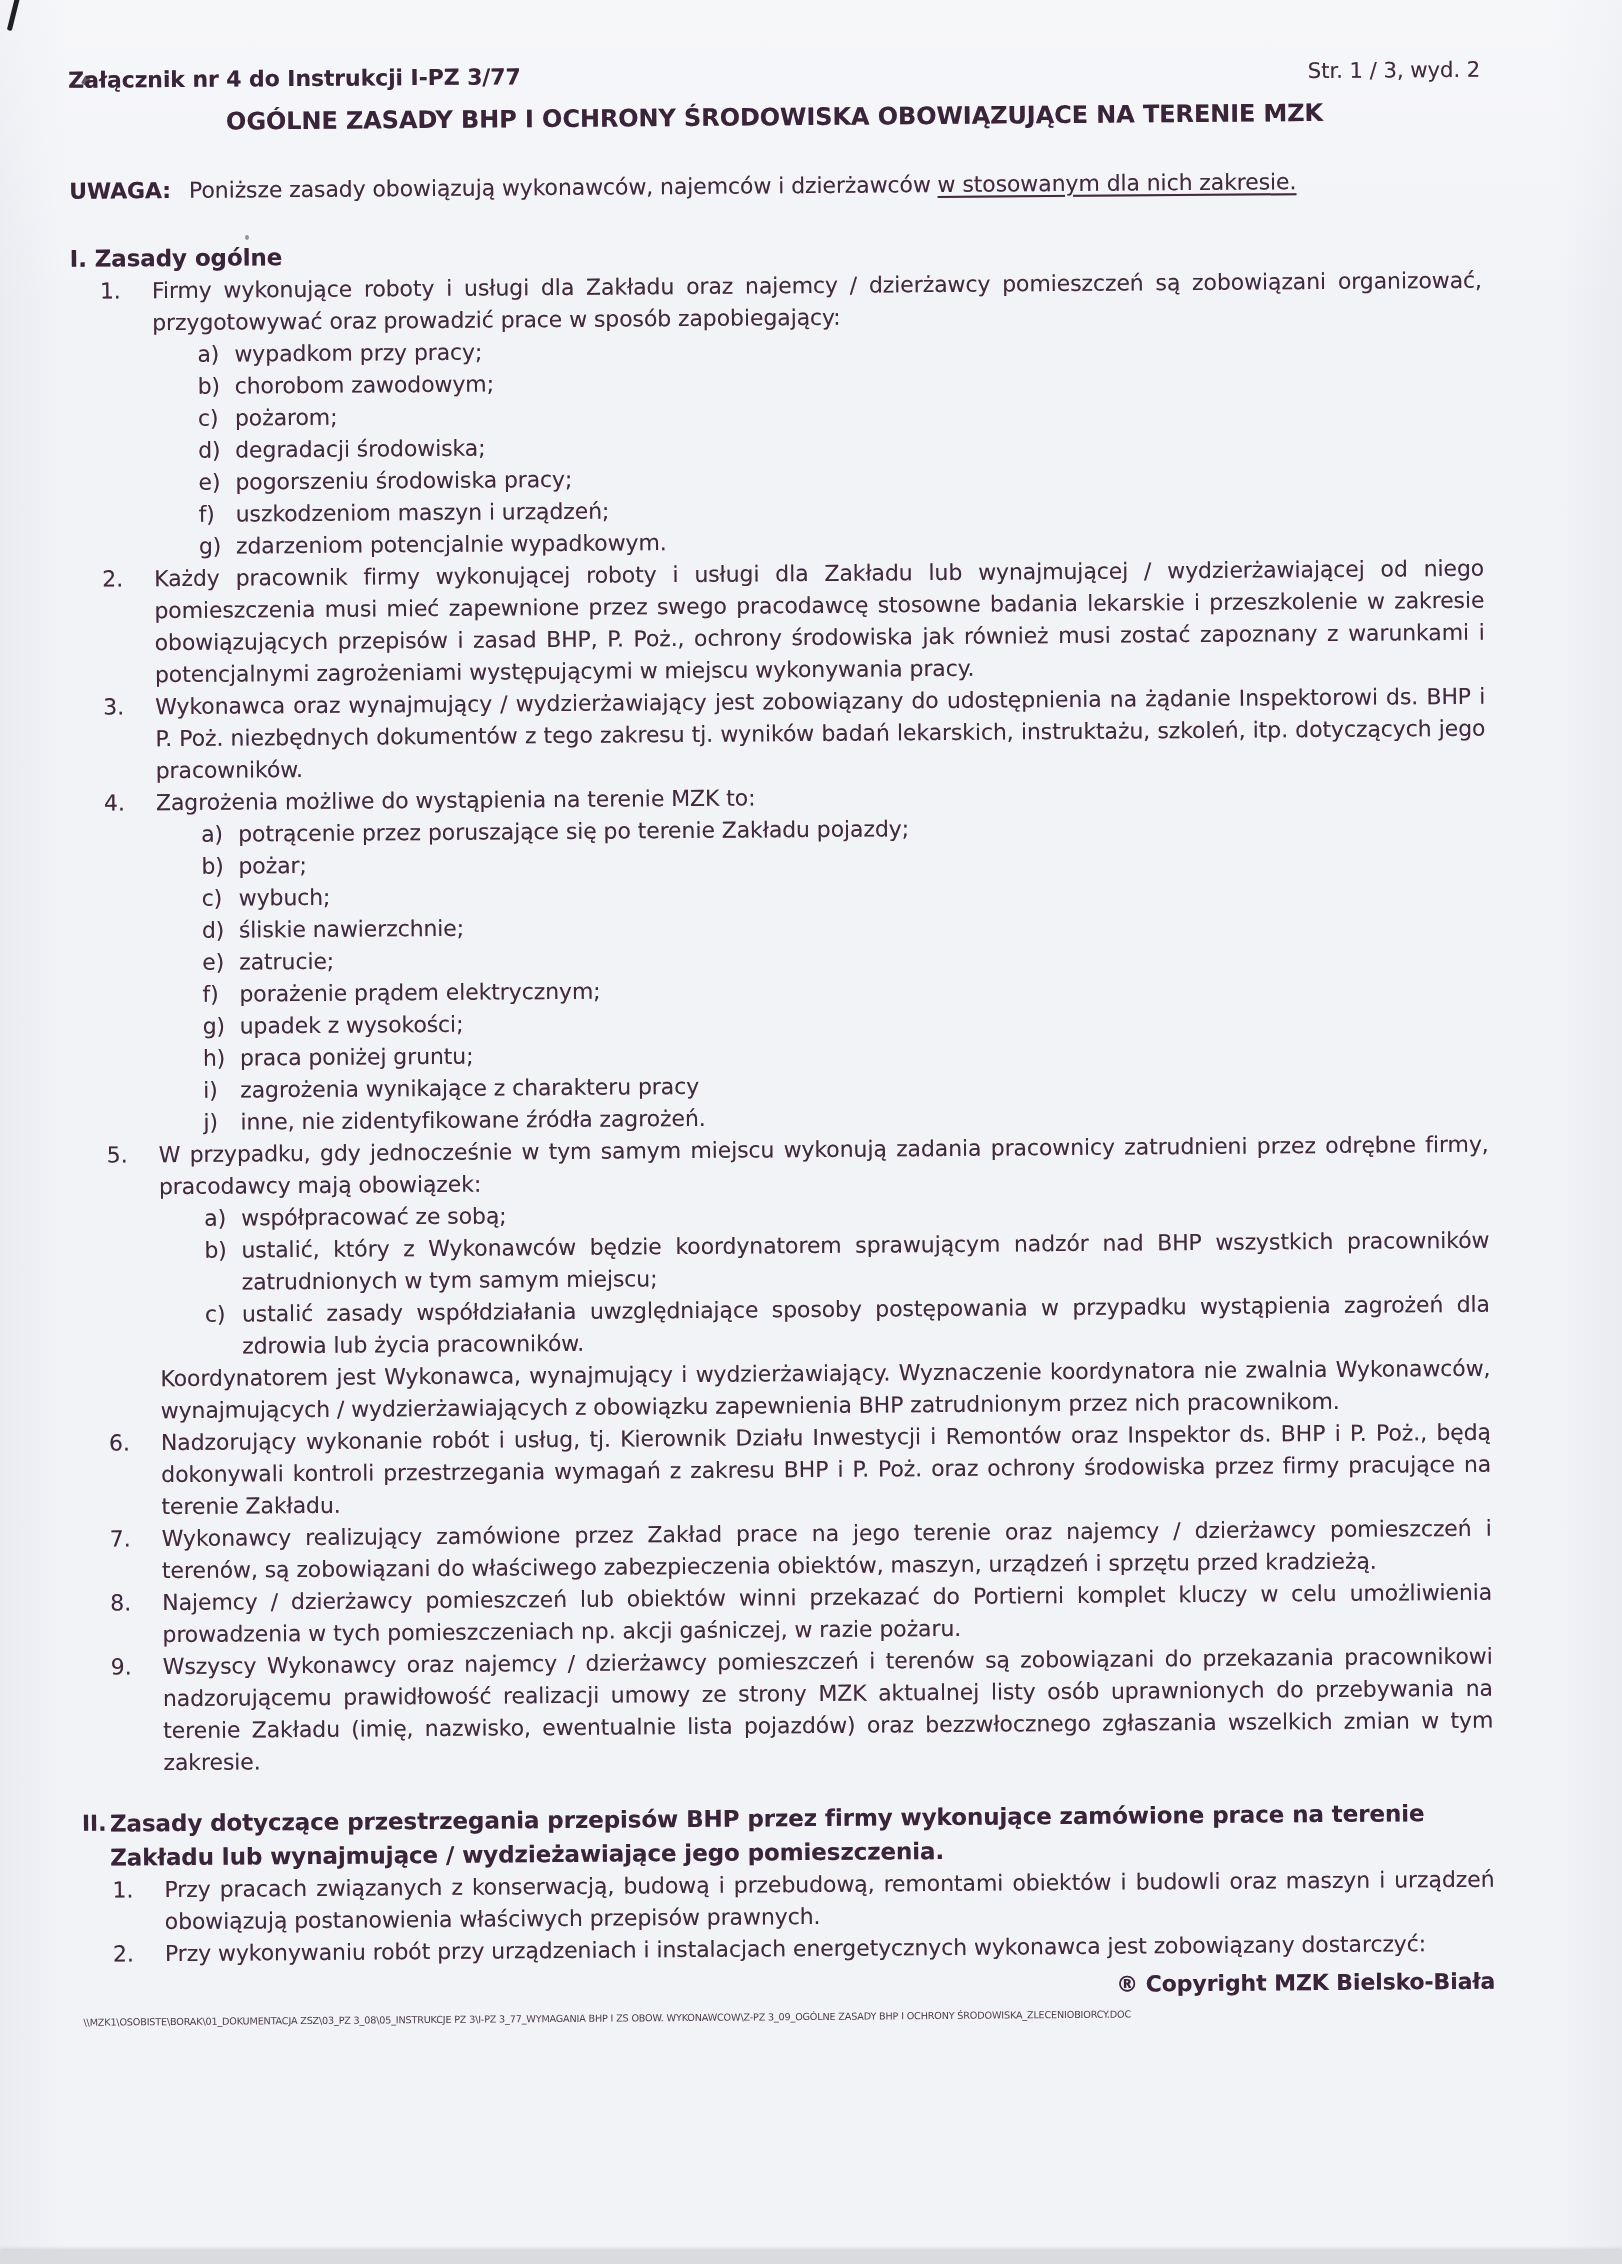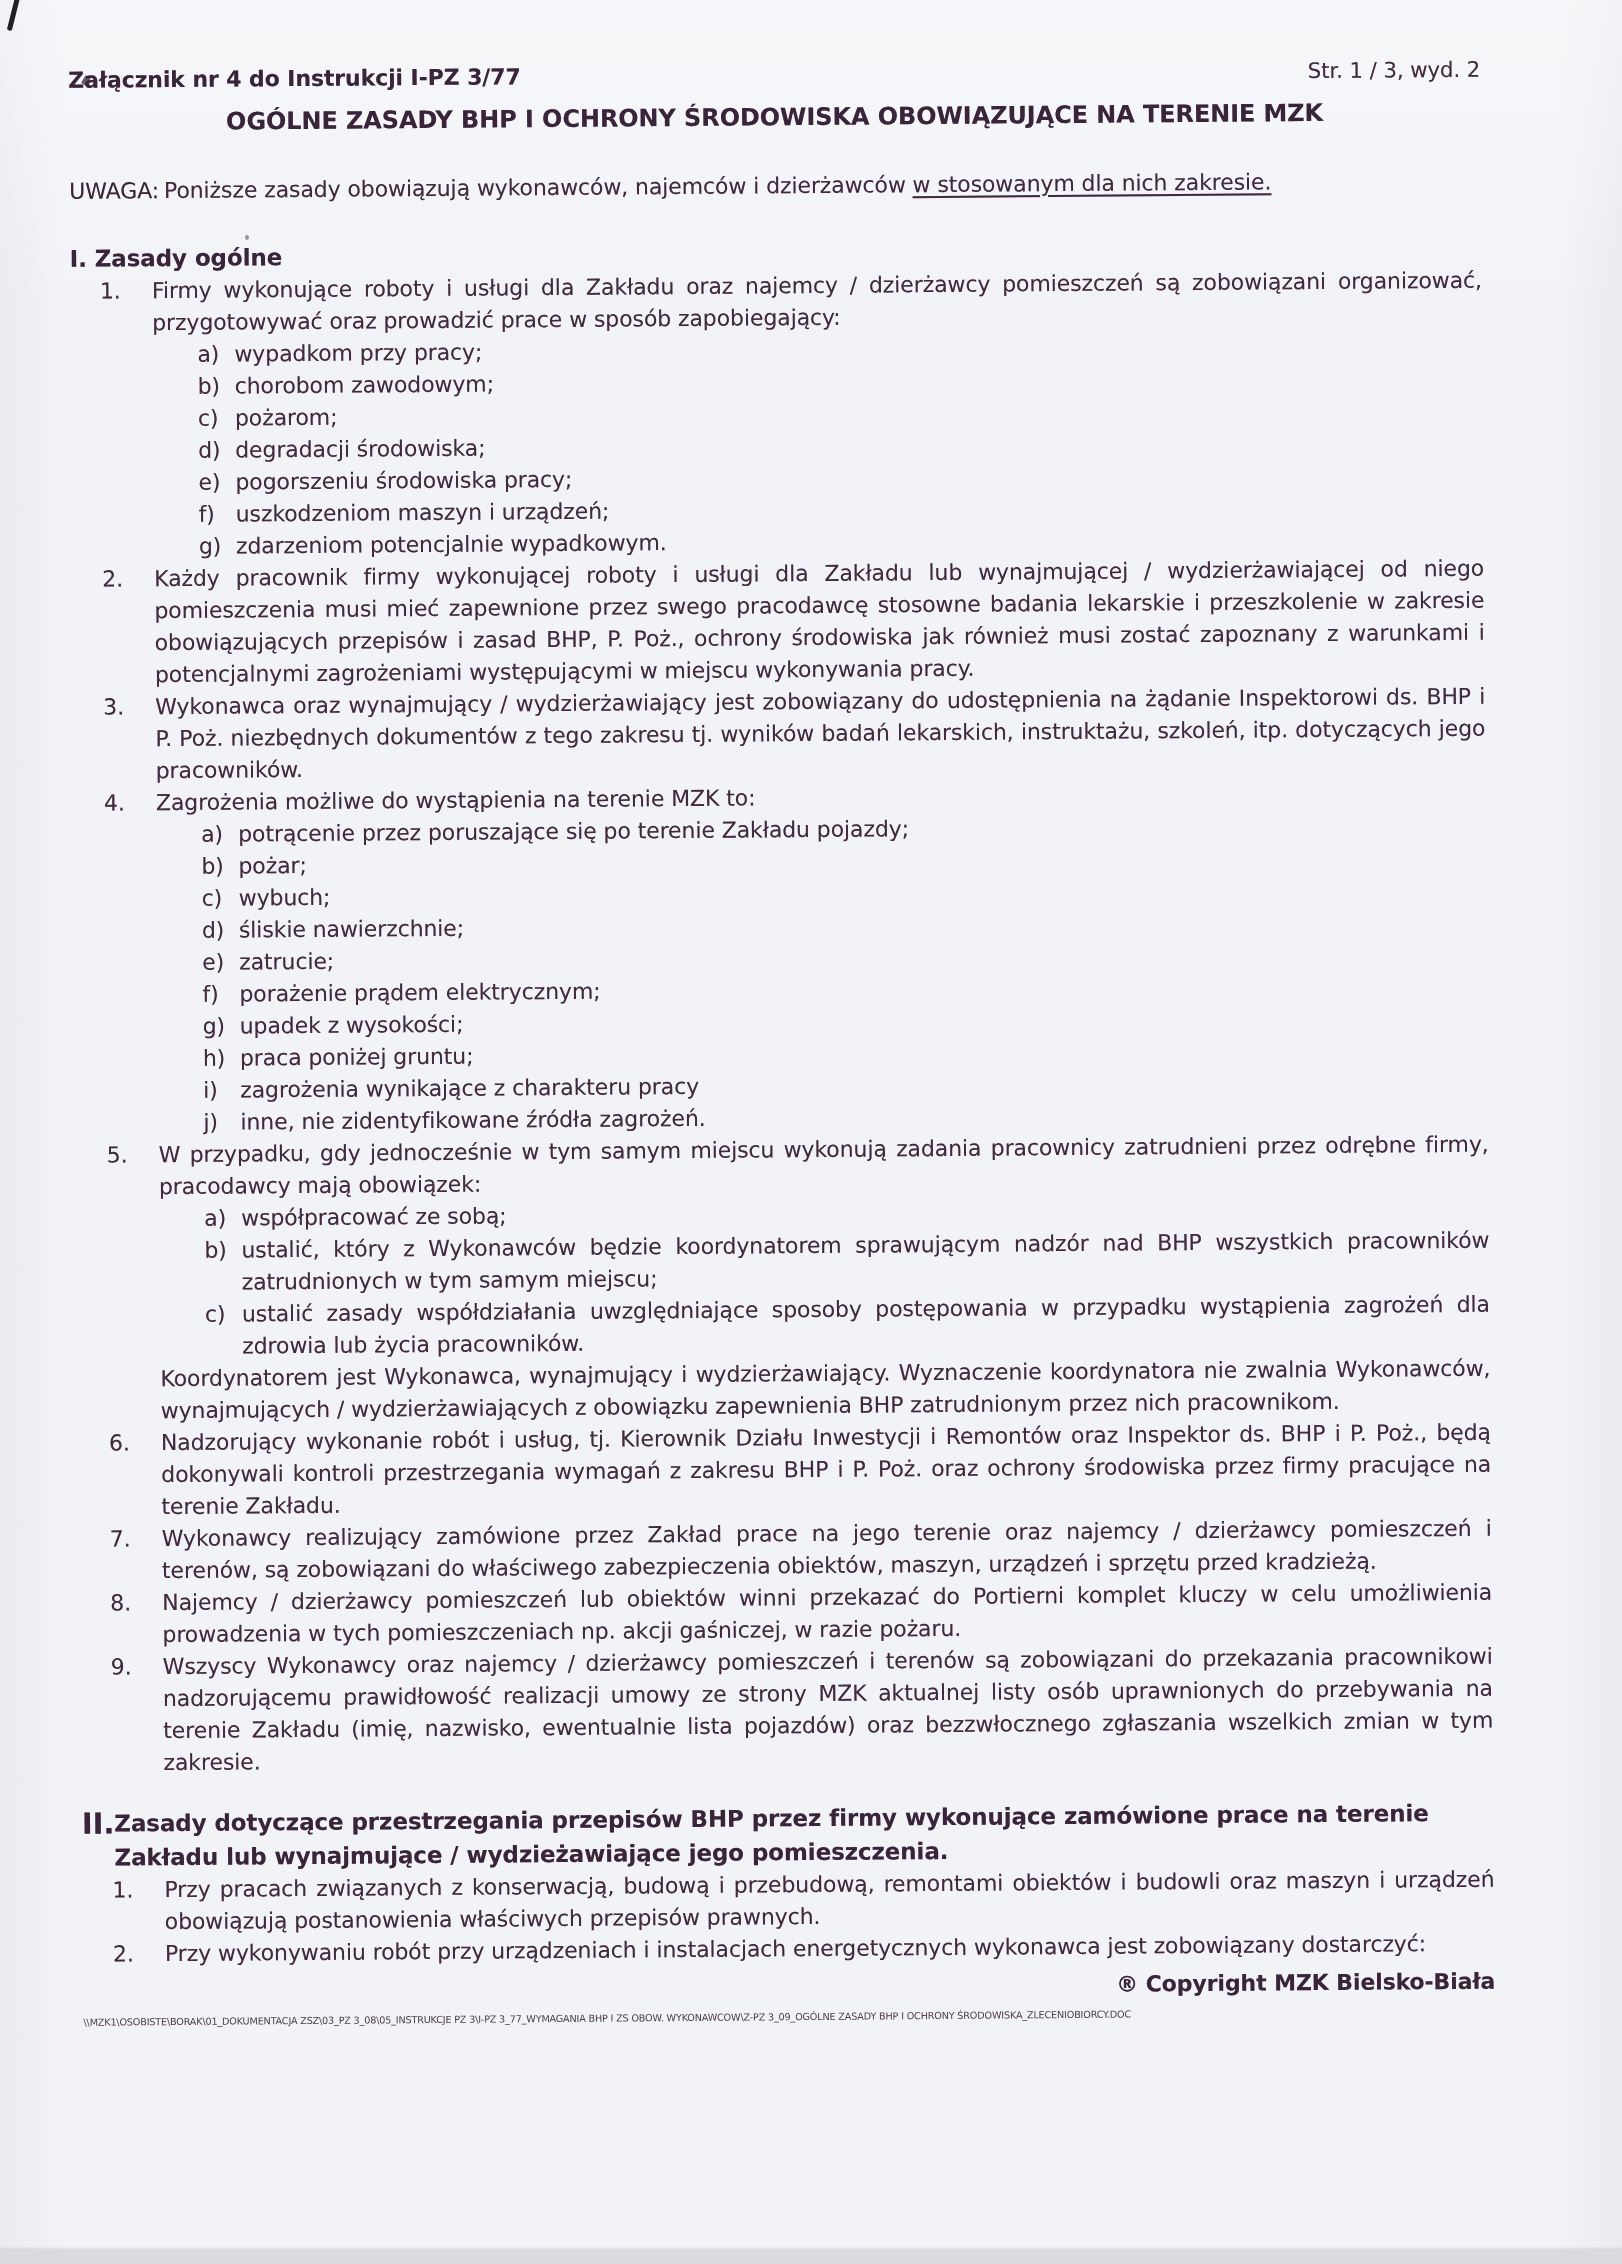--- a/index.html
+++ b/index.html
@@ -48,27 +48,27 @@
   }
   .doc-header{display:flex;justify-content:space-between;align-items:flex-start;}
   .attachment-ref{font-size:22px;font-weight:bold;color:var(--ink-bold);}
   .page-indicator{font-size:21.3px;color:var(--ink);}
   .doc-title{
     margin-top:15.5px;text-align:center;
     font-size:24px;font-weight:bold;color:var(--ink-bold);
     text-shadow:0 0 0.7px rgba(75,40,70,.45);
   }
   .notice{margin-top:39px;font-size:22px;line-height:32px;}
-  .notice .uwaga-label{font-weight:normal;color:var(--ink-bold);margin-right:5px;}
+  .notice .uwaga-label{font-weight:bold;color:var(--ink-bold);margin-right:18px;}
   .notice .ul{text-decoration:underline;text-underline-offset:3.9px;margin-left:6.8px;}
   .section-heading{
     margin-top:35px;font-size:23px;font-weight:bold;color:var(--ink-bold);line-height:33px;
   }
   .sec2{margin-top:27px;display:flex;}
-  .sec2 .sec2-num{flex:0 0 28px;font-size:29px;font-weight:bold;color:var(--ink-bold);line-height:34px;}
+  .sec2 .sec2-num{flex:0 0 28px;font-size:22px;font-weight:bold;color:var(--ink-bold);line-height:34px;}
   .sec2 .sec2-text{flex:1;font-size:23px;font-weight:bold;color:var(--ink-bold);line-height:34px;padding-right:58px;}
   .list{font-size:22px;line-height:32px;}
   .item{display:flex;margin-left:30px;}
   .item > .num{flex:0 0 52px;}
   .item > .body{flex:1;text-align:justify;}
   .subs{margin-left:45px;}
   .sub{display:flex;}
   .sub > .key{flex:0 0 37px;}
   .sub > .stext{flex:1;text-align:justify;}
   .tail{text-align:justify;}

